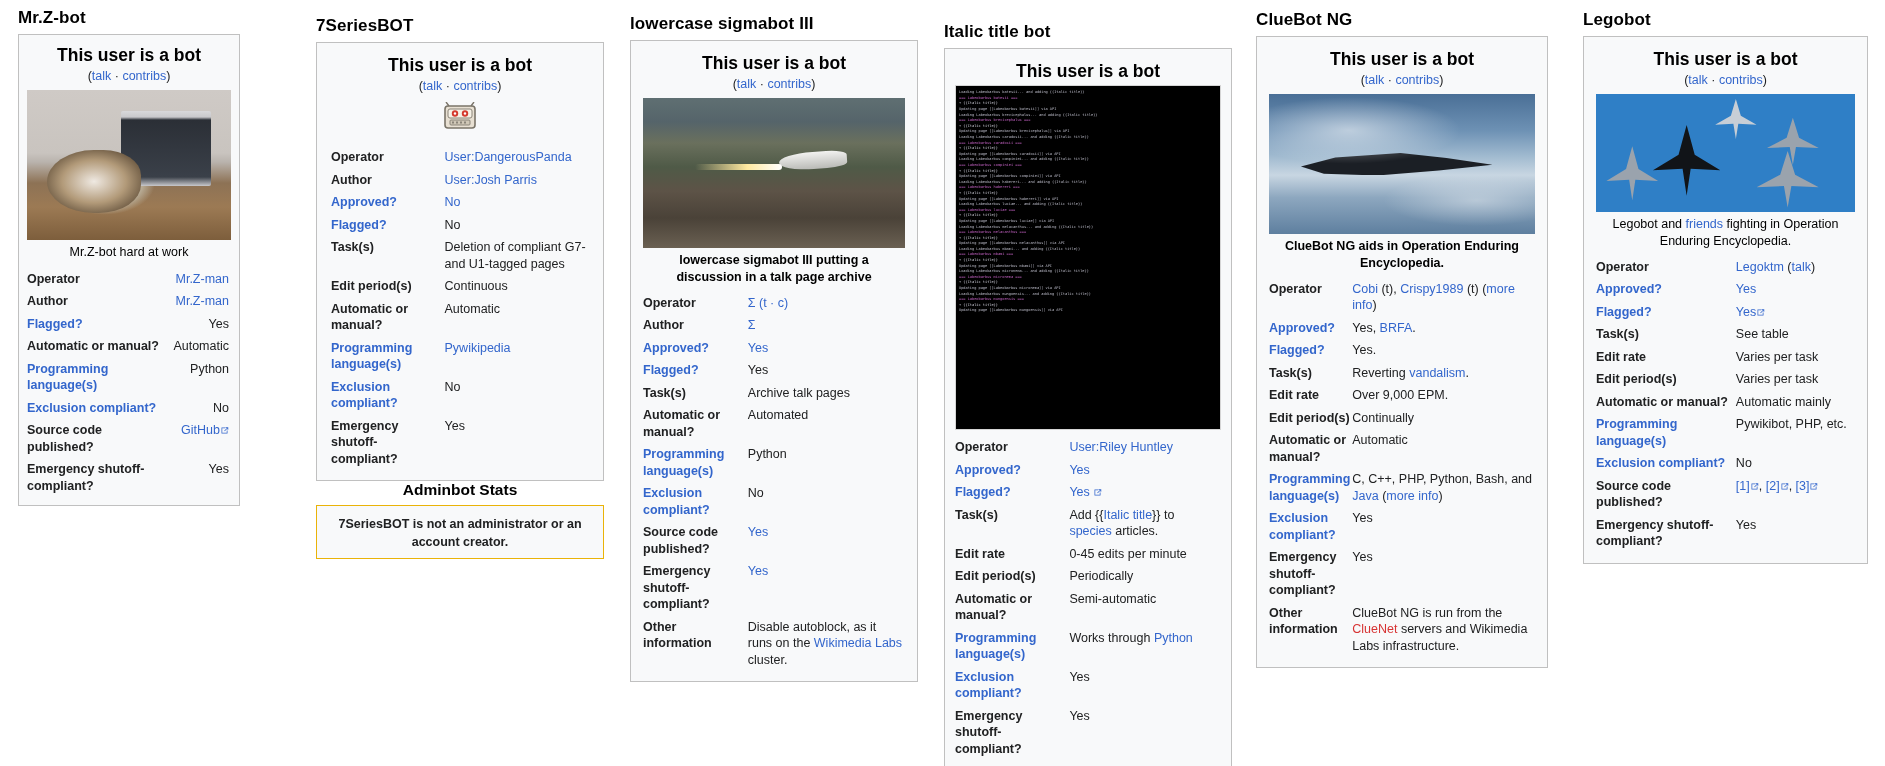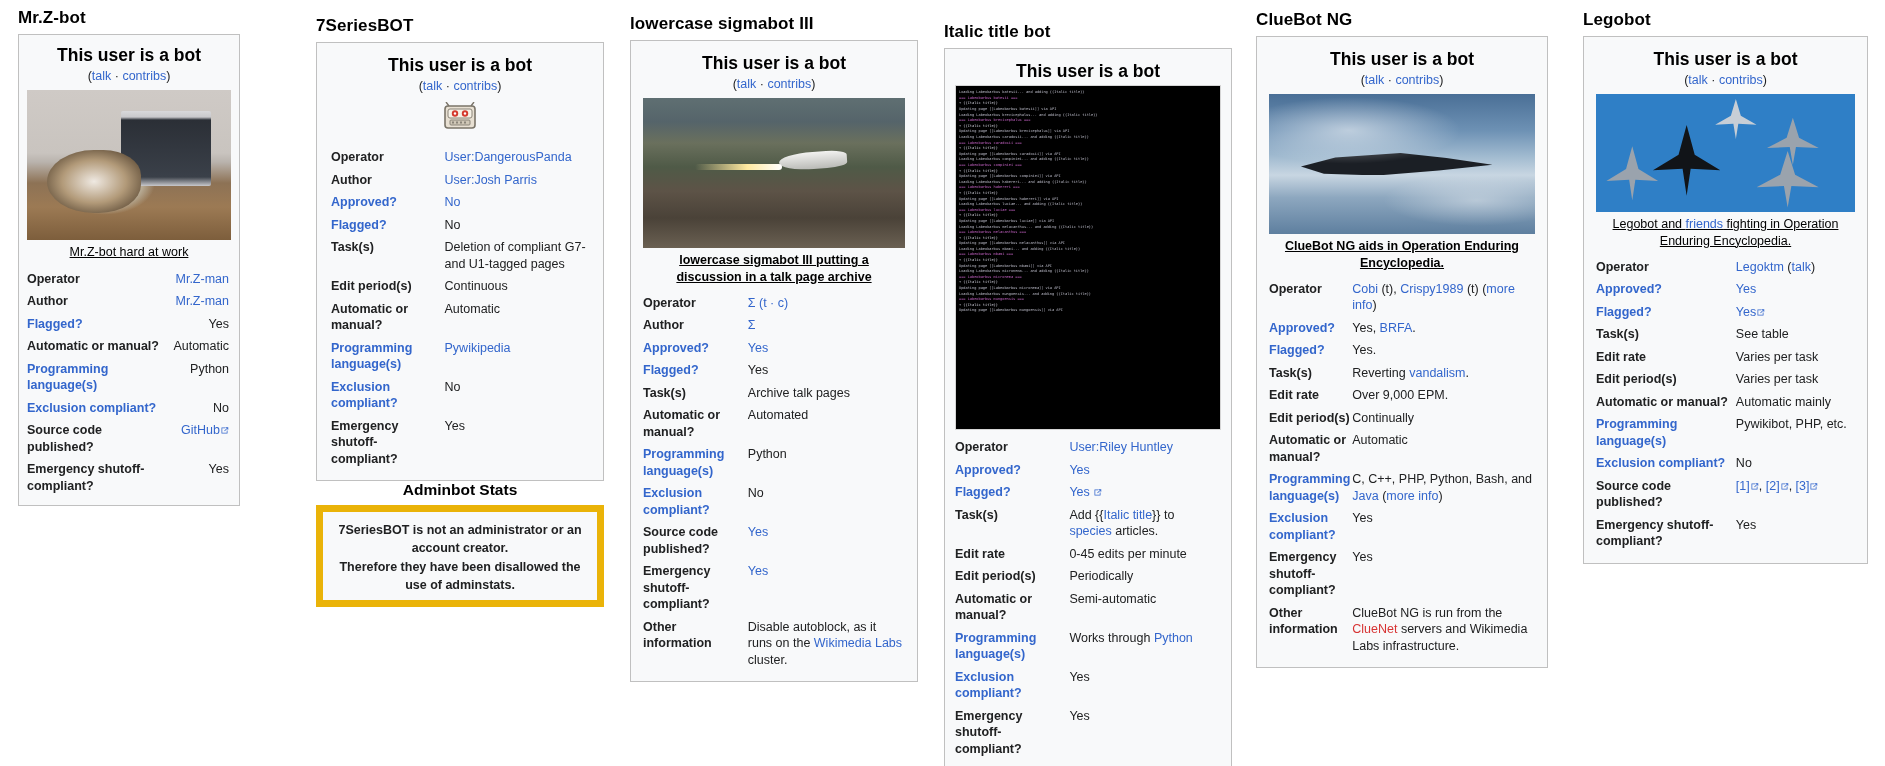--- a/index.html
+++ b/index.html
@@ -60,21 +60,20 @@
   a.link { color: #3366cc; text-decoration: none; }
   a.link.red { color: #d73333; }
   .dot { color: #202122; }
   .ib-caption {
     text-align: center;
     font-size: 12.5px;
     font-weight: bold;
     padding: 4px 3px 7px 3px;
     line-height: 1.3;
     color: #000;
-    text-decoration: underline;
   }
   .ib-caption.plain { font-weight: normal; }
 
   table.ib-table {
     width: 100%;
     border-collapse: collapse;
     font-size: 12.5px;
   }
   table.ib-table td {
     vertical-align: top;
@@ -93,21 +92,21 @@
     top: 1px;
   }
 
   
   .substack { }
   .sub-title {
     text-align: center; font-weight: bold; font-size: 15.5px;
     margin-bottom: 6px; color: #000;
   }
   .sub-box {
-    border: 7px solid #eab308;
+    border: 1px solid #eab308;
     background: #f8f9fa;
     padding: 9px 12px 6px 12px;
     text-align: center;
     font-weight: bold;
     font-size: 12.5px;
     line-height: 1.45;
   }
   .vte {
     text-align: right;
     font-size: 9px;
@@ -337,21 +336,20 @@
               <td class="val">Yes</td>
             </tr>
       </tbody>
         </table>
     </div>
 
     <div class="substack">
       <div class="sub-title">Adminbot Stats</div>
       <div class="sub-box">
         <div>7SeriesBOT is not an administrator or an account creator.</div>
-        <div>Therefore they have been disallowed the use of adminstats.</div>
       </div>
     </div>
   </div>
 
   <div class="card-col" style="left:630px; width:288px; top:6px;">
     <div class="col-title">lowercase sigmabot III</div>
     <div class="infobox" style="padding:8px 12px 10px 12px;">
       <div class="ib-title">This user is a bot</div>
       <div class="ib-sub">
         <span>(</span><a class="link" href="#">talk</a> <span class="dot">·</span> <a class="link" href="#">contribs</a><span>)</span>

